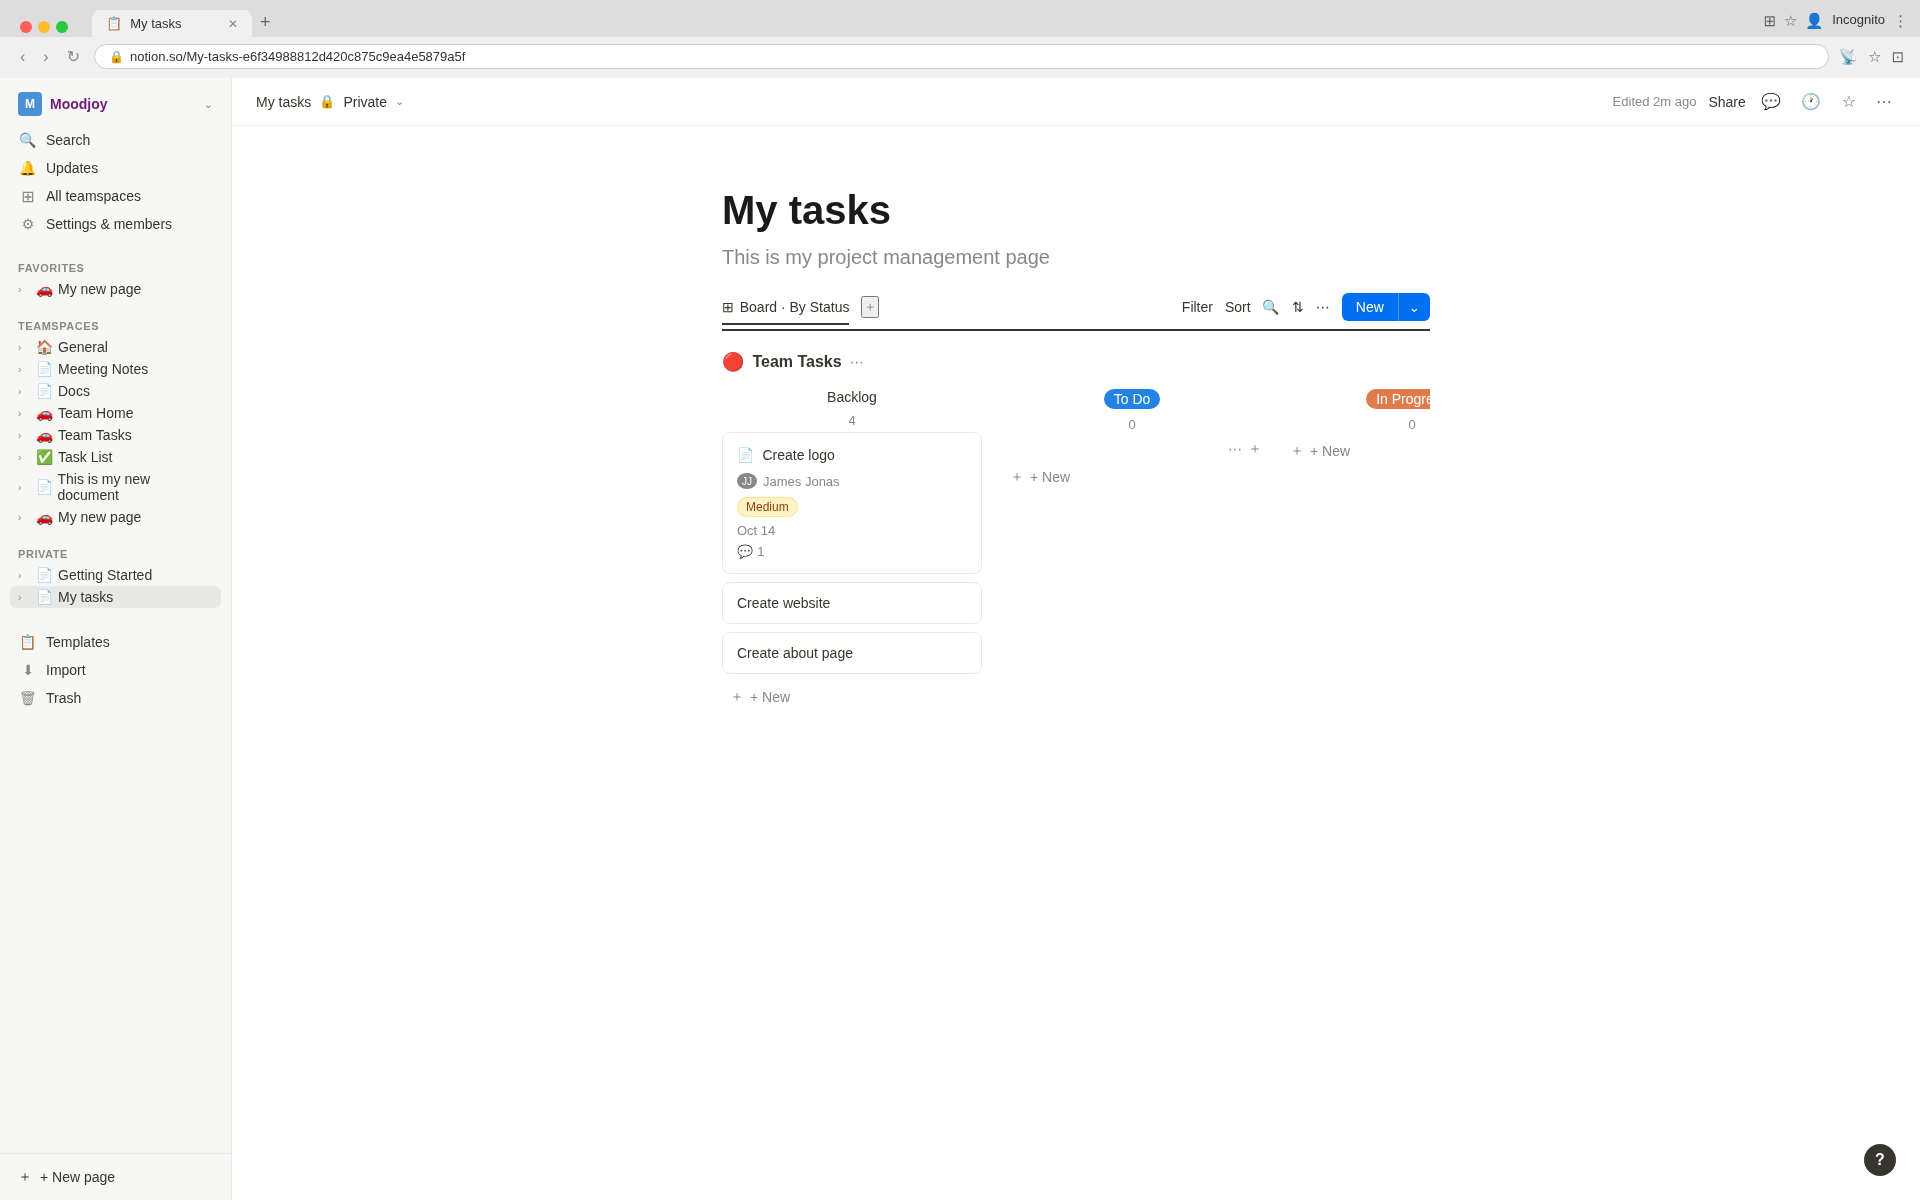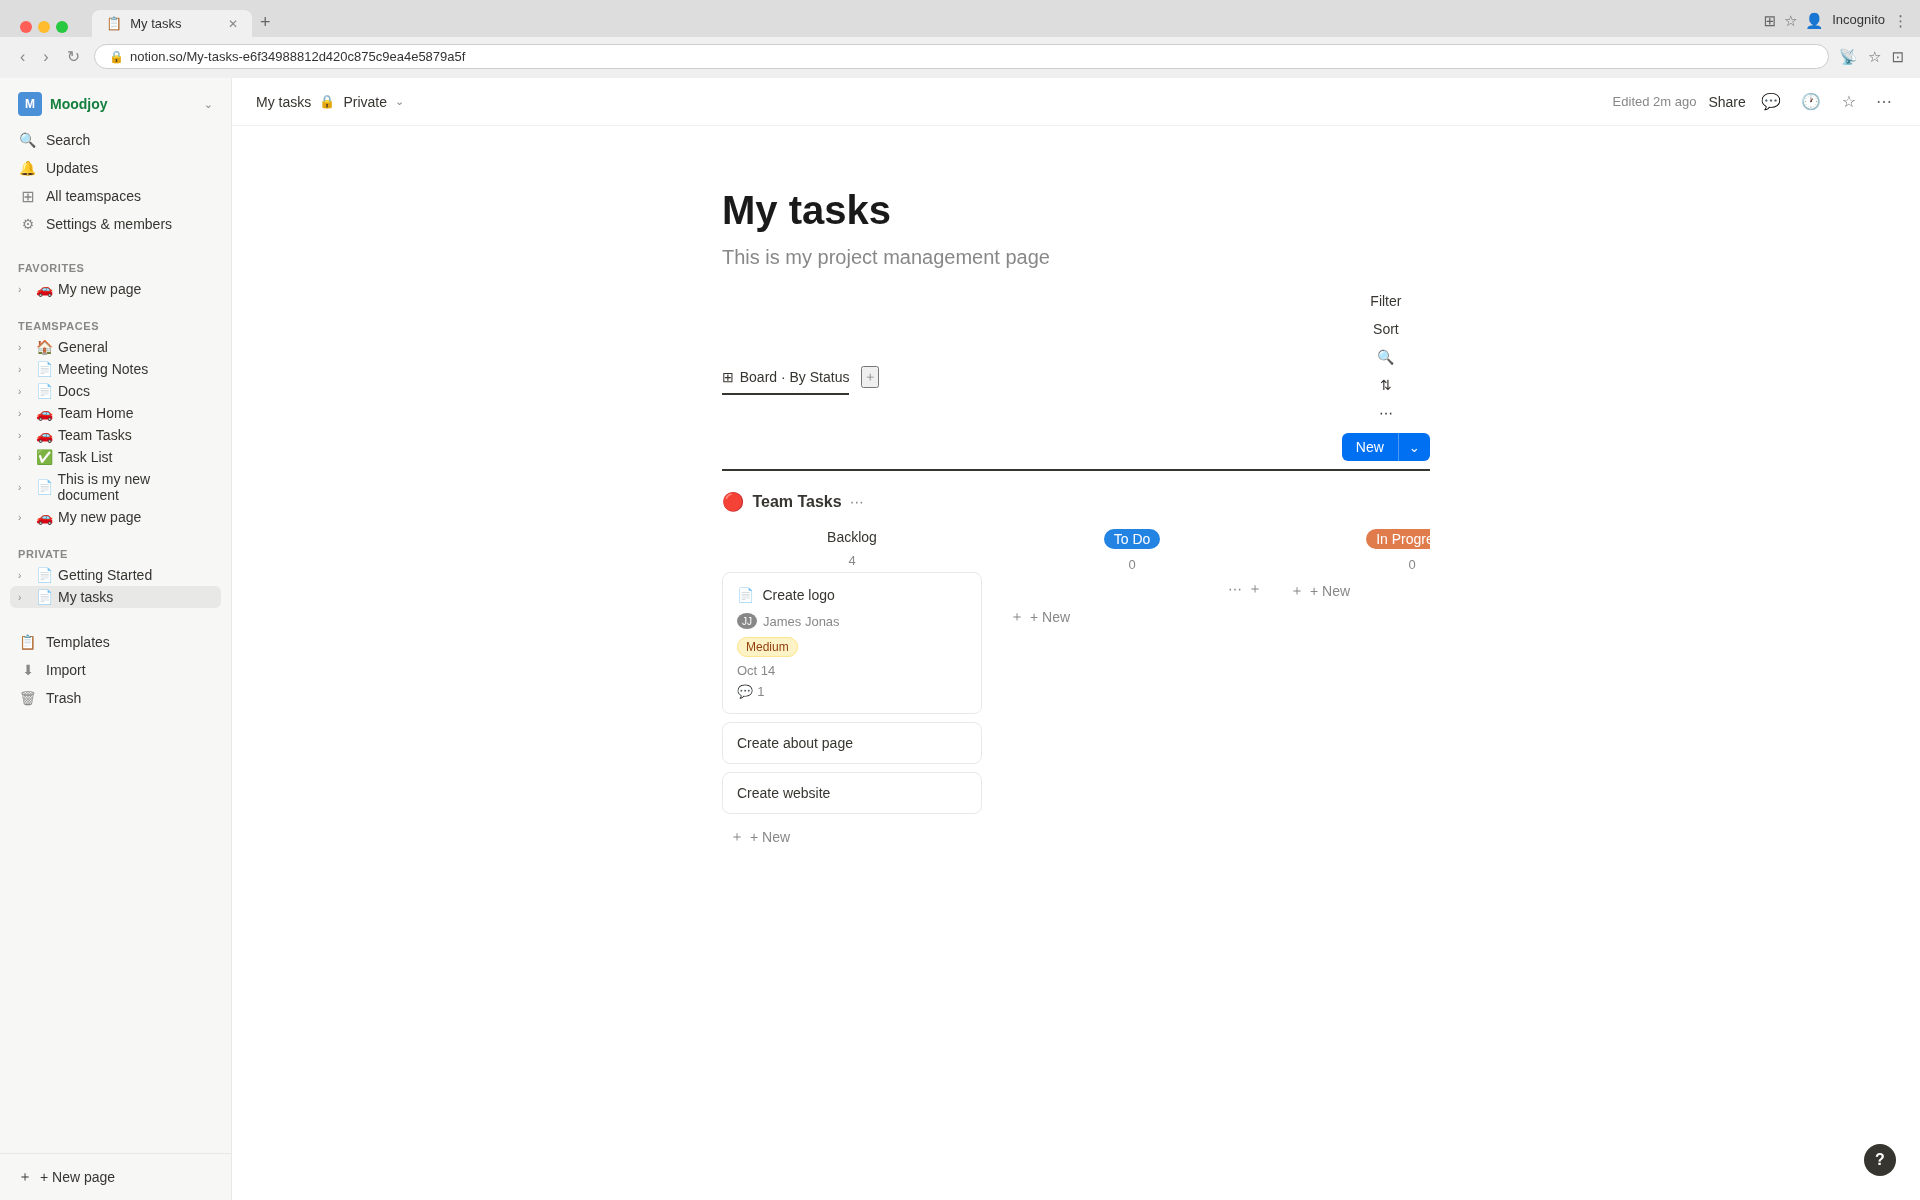--- a/index.html
+++ b/index.html
@@ -22,21 +22,21 @@
     .browser-action-btn { background: none; border: none; color: #666; font-size: 15px; cursor: pointer; }
 
     
     .app { display: flex; flex: 1; overflow: hidden; }
 
     
     .sidebar { width: 232px; background: #f7f7f5; border-right: 1px solid #e8e8e8; display: flex; flex-direction: column; flex-shrink: 0; overflow-y: auto; }
     .sidebar-top { padding: 8px 10px; }
     .workspace-header { display: flex; align-items: center; gap: 8px; padding: 6px 8px; border-radius: 6px; cursor: pointer; margin-bottom: 4px; }
     .workspace-icon { width: 24px; height: 24px; background: #4a90d9; border-radius: 4px; display: flex; align-items: center; justify-content: center; color: white; font-size: 12px; font-weight: bold; }
-    .workspace-name { font-size: 14px; font-weight: 600; color: #15803d; }
+    .workspace-name { font-size: 14px; font-weight: 600; color: #701a75; }
     .workspace-chevron { margin-left: auto; color: #888; font-size: 11px; }
 
     .sidebar-item { display: flex; align-items: center; gap: 8px; padding: 4px 8px; border-radius: 6px; cursor: pointer; font-size: 14px; color: #37352f; }
     .sidebar-item-icon { width: 20px; height: 20px; display: flex; align-items: center; justify-content: center; font-size: 14px; color: #888; flex-shrink: 0; }
     .sidebar-item-label { font-size: 14px; }
 
     .sidebar-section { padding: 16px 10px 4px; }
     .sidebar-section-title { font-size: 11px; font-weight: 600; color: #888; text-transform: uppercase; letter-spacing: 0.05em; padding: 0 8px; margin-bottom: 4px; }
 
     .sidebar-tree-item { display: flex; align-items: center; gap: 4px; padding: 3px 8px; border-radius: 6px; cursor: pointer; font-size: 14px; color: #37352f; }
@@ -58,21 +58,21 @@
     .header-icon-btn { background: none; border: none; color: #666; font-size: 16px; cursor: pointer; padding: 4px; }
 
     .page-content { max-width: 900px; margin: 0 auto; padding: 60px 96px 40px; }
     .page-title { font-size: 40px; font-weight: 700; color: #1a1a1a; margin-bottom: 12px; line-height: 1.2; }
     .page-subtitle { font-size: 20px; color: #888; margin-bottom: 24px; }
 
     
     .board-toolbar { display: flex; align-items: center; justify-content: space-between; margin-bottom: 20px; padding-bottom: 0; border-bottom: 2px solid #37352f; padding-bottom: 8px; }
     .board-tab { display: flex; align-items: center; gap: 6px; font-size: 14px; color: #37352f; cursor: pointer; padding-bottom: 8px; margin-bottom: -10px; border-bottom: 2px solid #37352f; }
     .board-tab-add { color: #888; margin-left: 6px; cursor: pointer; }
-    .board-toolbar-right { display: flex; align-items: center; gap: 12px; flex-direction: column; }
+    .board-toolbar-right { display: flex; align-items: center; gap: 12px; }
     .toolbar-btn { background: none; border: none; font-size: 14px; color: #37352f; cursor: pointer; display: flex; align-items: center; gap: 4px; }
     .new-btn { background: #0070f3; color: white; border: none; border-radius: 6px; padding: 6px 14px; font-size: 14px; font-weight: 500; cursor: pointer; display: flex; align-items: center; gap: 4px; }
     .new-btn-dropdown { background: #0070f3; color: white; border: none; border-left: 1px solid rgba(255,255,255,0.3); border-radius: 0 6px 6px 0; padding: 6px 10px; cursor: pointer; }
     .new-btn-group { display: flex; }
 
     
     .board { display: flex; gap: 20px; overflow-x: auto; padding-bottom: 20px; }
     .board-column { min-width: 260px; }
     .column-header { display: flex; align-items: center; gap: 8px; margin-bottom: 4px; flex-direction: column; }
     .column-title { font-size: 14px; font-weight: 500; color: #37352f; }
@@ -339,25 +339,25 @@
               <span class="badge badge-medium">Medium</span>
             </div>
             <div class="card-date">Oct 14</div>
             <div class="card-comment">
               <span>💬</span>
               <span>1</span>
             </div>
           </div>
 
           <div class="simple-card">
+            <span>Create website</span>
+          </div>
+
+          <div class="simple-card">
             <span>Create about page</span>
-          </div>
-
-          <div class="simple-card">
-            <span>Create website</span>
           </div>
 
 
           <button class="add-new-btn">
             <span>＋</span>
             <span>+ New</span>
           </button>
         </div>
 
         <div class="board-column">

